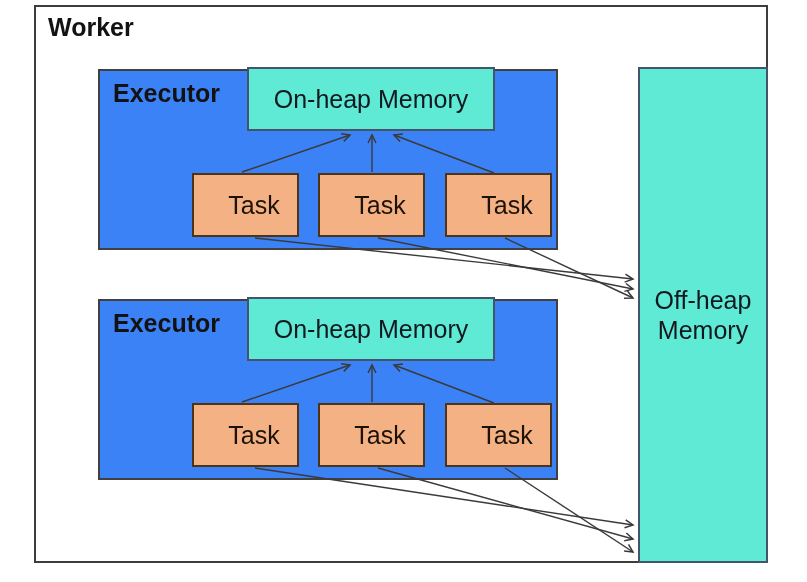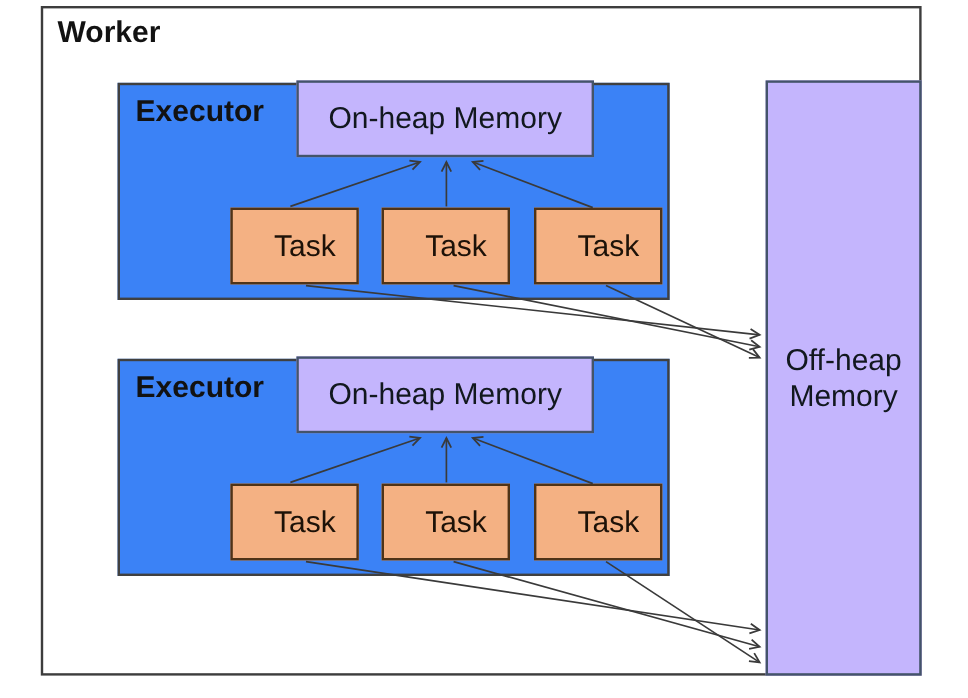--- a/index.html
+++ b/index.html
@@ -9,21 +9,21 @@
   }
   .abs{position:absolute;box-sizing:border-box;}
   
   .worker{left:34px;top:5px;width:734px;height:558px;border:2px solid #3d3d3d;background:#ffffff;}
   .worker-label{position:absolute;left:12px;top:7px;font-size:25px;font-weight:bold;color:#121212;line-height:1.1;}
   
   .executor{left:98px;width:460px;height:181px;background:#3b82f6;border:2px solid #404040;}
   .exec1{top:69px;} .exec2{top:299px;}
   .executor-label{position:absolute;left:13px;top:9px;font-size:25px;font-weight:bold;color:#121212;line-height:1.1;}
   
-  .memory{background:#c4b5fd;border:2px solid #44546a;display:flex;align-items:center;justify-content:center;
+  .memory{background:#5eead4;border:2px solid #44546a;display:flex;align-items:center;justify-content:center;
           font-size:25px;color:#12181f;text-align:center;}
   .onheap{left:247px;width:248px;height:64px;}
   .onheap1{top:67px;} .onheap2{top:297px;}
   .offheap{left:638px;top:67px;width:130px;height:496px;line-height:1.2;padding:0 4px;text-align:center;}
   
   .task{width:107px;height:64px;background:#f4b183;border:2px solid #4f3317;display:flex;align-items:center;
         justify-content:center;font-size:25px;color:#1d1208;padding-left:17px;}
   .row1{top:173px;} .row2{top:403px;}
   .tA{left:192px;} .tB{left:318px;} .tC{left:445px;}
   

